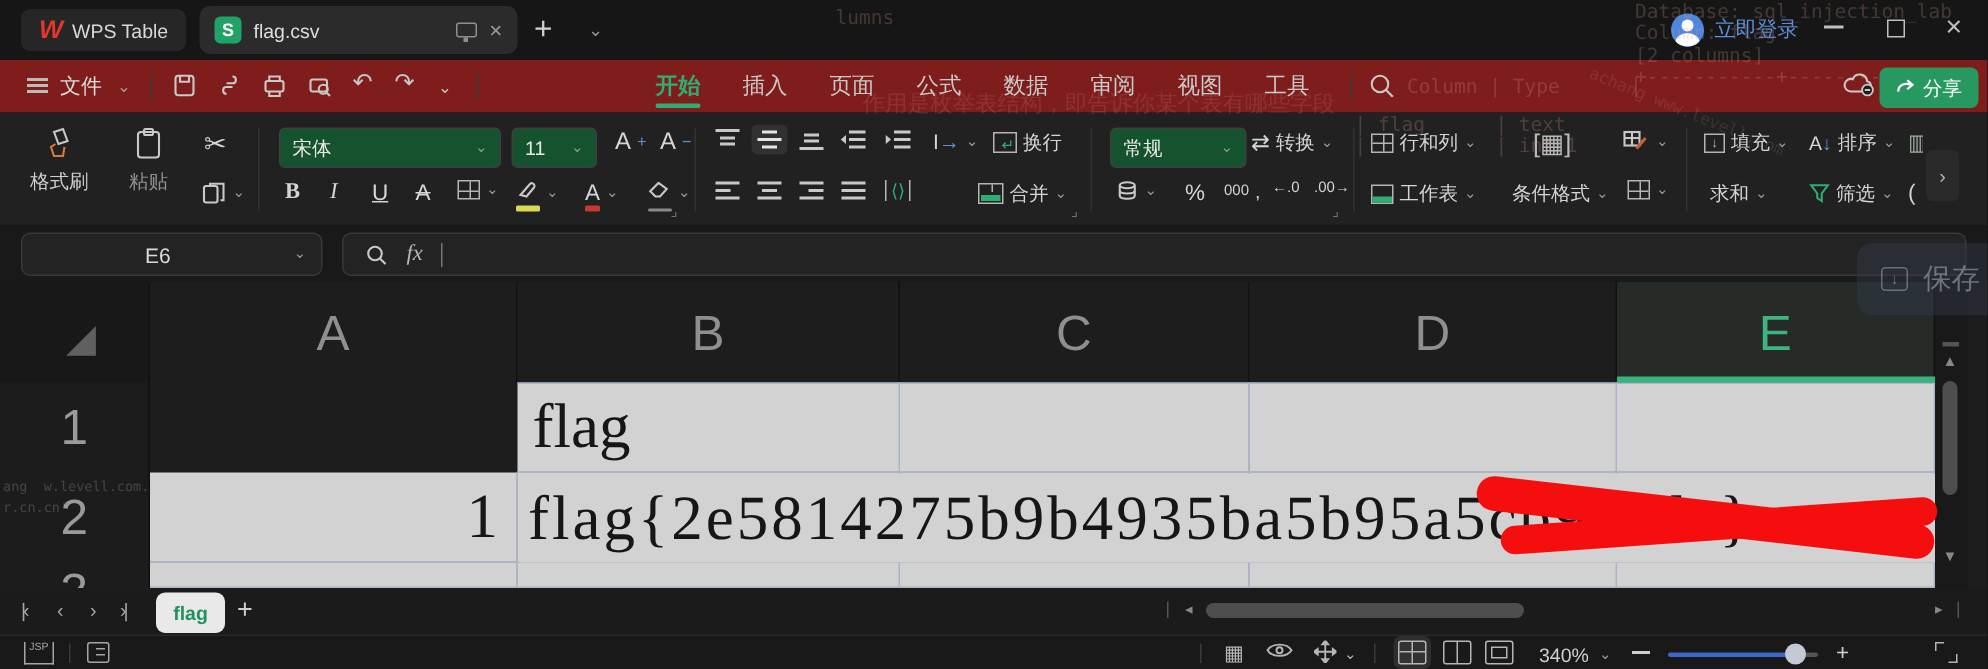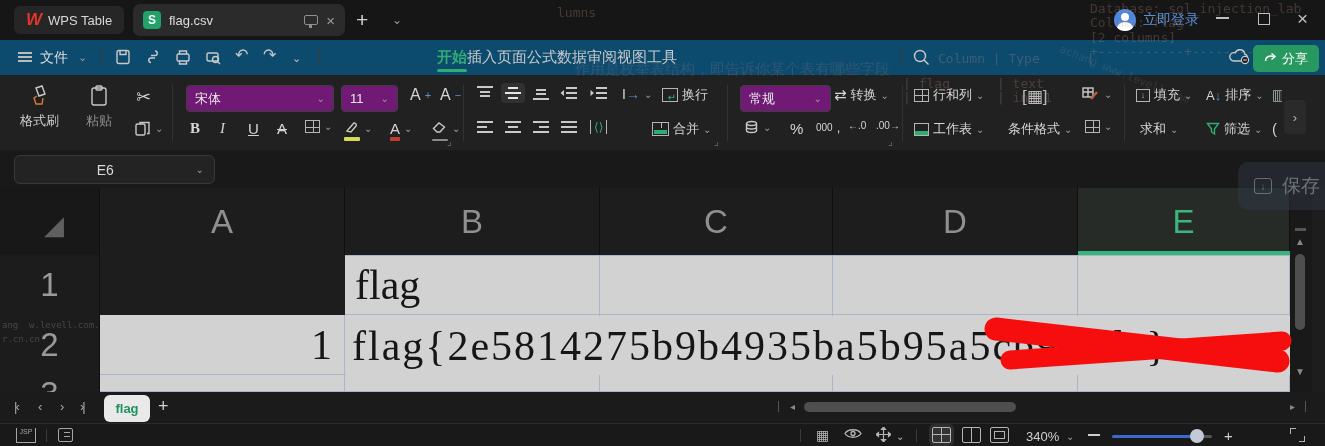--- a/index.html
+++ b/index.html
@@ -26,52 +26,52 @@
   .avatar { position:absolute; left:1114px; top:9px; width:22px; height:22px; border-radius:50%;
     background:#4d86dd; overflow:hidden; }
   .avatar::before { content:""; position:absolute; left:7px; top:4px; width:8px; height:8px; border-radius:50%; background:#fff; }
   .avatar::after { content:""; position:absolute; left:3px; top:13px; width:16px; height:12px; border-radius:50%; background:#fff; }
   .login-label { position:absolute; left:1143px; top:11px; color:#5b8fd9; font-size:14px; }
   .win-min { position:absolute; left:1216px; top:17px; width:13px; height:2px; background:#bfbfbf; }
   .win-max { position:absolute; left:1258px; top:13px; width:12px; height:12px; border:1.5px solid #bfbfbf; }
   .win-close { position:absolute; left:1297px; top:8px; color:#bfbfbf; font-size:19px; font-weight:300; }
 
   
-  .menubar { position:absolute; left:0; top:40px; width:1325px; height:35px; background:#0c4a6e;font-family:Liberation Serif, serif; }
+  .menubar { position:absolute; left:0; top:40px; width:1325px; height:35px; background:#7f1d1d; }
   .hamburger { position:absolute; left:18px; top:12px; width:14px; height:10px;
     border-top:2px solid #bbb; border-bottom:2px solid #bbb; }
   .hamburger::after { content:""; display:block; margin-top:2px; height:2px; background:#bbb; }
   .file-label { position:absolute; left:40px; top:9px; color:#dddddd; font-size:14px; }
   .file-chevron { position:absolute; left:78px; top:11px; color:#9a9a9a; font-size:11px; }
   .mb-sep { position:absolute; top:8px; width:1px; height:18px; background:#3a3a3a; }
   .qat-icon { position:absolute; top:8px; color:#c5c5c5; }
   .qat-icon svg { stroke:#c5c5c5; fill:none; stroke-width:1.4; }
   .qat-text { font-size:16px; }
-  .menu-tabs { position:absolute; left:437px; top:0; height:35px; display:flex; align-items:center; }
+  .menu-tabs { position:absolute; left:437px; top:0; height:35px; display:flex; gap:28px; align-items:center; }
   .menu-tab { font-size:15px; color:#c9c9c9; position:relative; padding:6px 0; }
   .menu-tab.active { color:#2fae74; font-weight:bold; }
   .menu-tab.active::after { content:""; position:absolute; left:0; right:0; bottom:1px; height:3px;
     background:#2fae74; border-radius:2px; }
   .search-btn { position:absolute; left:912px; top:8px; }
   .cloud-btn { position:absolute; left:1228px; top:47px; z-index:6; }
   .share-btn { position:absolute; left:1253px; top:45px; width:66px; height:27px; background:#279960;
     border-radius:5px; color:#fff; font-size:13px; display:flex; align-items:center; justify-content:center;
     gap:5px; z-index:6; }
 
   
   .ribbon { position:absolute; left:0; top:75px; width:1325px; height:75px; background:#212121; }
   .vsep { position:absolute; top:10px; width:1px; height:56px; background:#323232; }
   .big-btn { position:absolute; display:flex; flex-direction:column; align-items:center; gap:4px; }
   .big-btn .lbl { font-size:13px; color:#cfcfcf; white-space:nowrap; }
   .lbl-dim { color:#8f8f8f !important; }
   .chev { color:#9a9a9a; font-size:10px; }
   .rb-row1 { top:11px; } .rb-row2 { top:45px; }
   .rb-item { position:absolute; display:flex; align-items:center; gap:4px; color:#d5d5d5; font-size:15px; }
   .rb-item .txt { font-size:13px; color:#d5d5d5; }
-  .select-box { position:absolute; height:27px; background:#701a75; border:1px solid #3f3f3f; border-radius:4px;
+  .select-box { position:absolute; height:27px; background:#14532d; border:1px solid #3f3f3f; border-radius:4px;
     display:flex; align-items:center; padding:8px 8px; justify-content:space-between; color:#e8e8e8; font-size:13px; }
   .fmt-b { font-weight:bold; font-family:"Liberation Serif",serif; }
   .fmt-i { font-style:italic; font-family:"Liberation Serif",serif; }
   .fmt-u { text-decoration:underline; }
   .fmt-s { text-decoration:line-through; }
   .sup-blue { color:#5b8fd9; font-size:11px; vertical-align:super; }
   .color-bar { position:absolute; left:0; right:0; bottom:-4px; height:4px; border-radius:1px; }
   .rel { position:relative; }
   .box-cross { width:15px; height:13px; border:1px solid #b5b5b5; position:relative; display:inline-block; }
   .box-cross::before { content:""; position:absolute; left:50%; top:0; bottom:0; width:1px; background:#b5b5b5; }
@@ -512,20 +512,29 @@
   <div class="expander">
       <span>›</span>
     </div>
 </div>
 
 <div class="formulabar">
   <div class="name-box">
     <span class="ref">E6</span>
     <span class="chev">⌄</span>
   </div>
+  <div class="fx-box">
+    <svg class="ic" width="16" height="16" viewBox="0 0 16 16">
+        <circle cx="7" cy="7" r="4.5"></circle>
+        <path d="M10.3 10.3 L14 14"></path>
+      </svg>
+    <span class="fx-label">fx</span>
+    <span class="fx-caret"></span>
+    <span></span>
+  </div>
 </div>
 
 <div class="save-tip">
   <span class="dl">↓</span>
   <span class="t">保存</span>
 </div>
 
 <div class="grid">
   <div class="corner">
     <span class="tri">◢</span>

